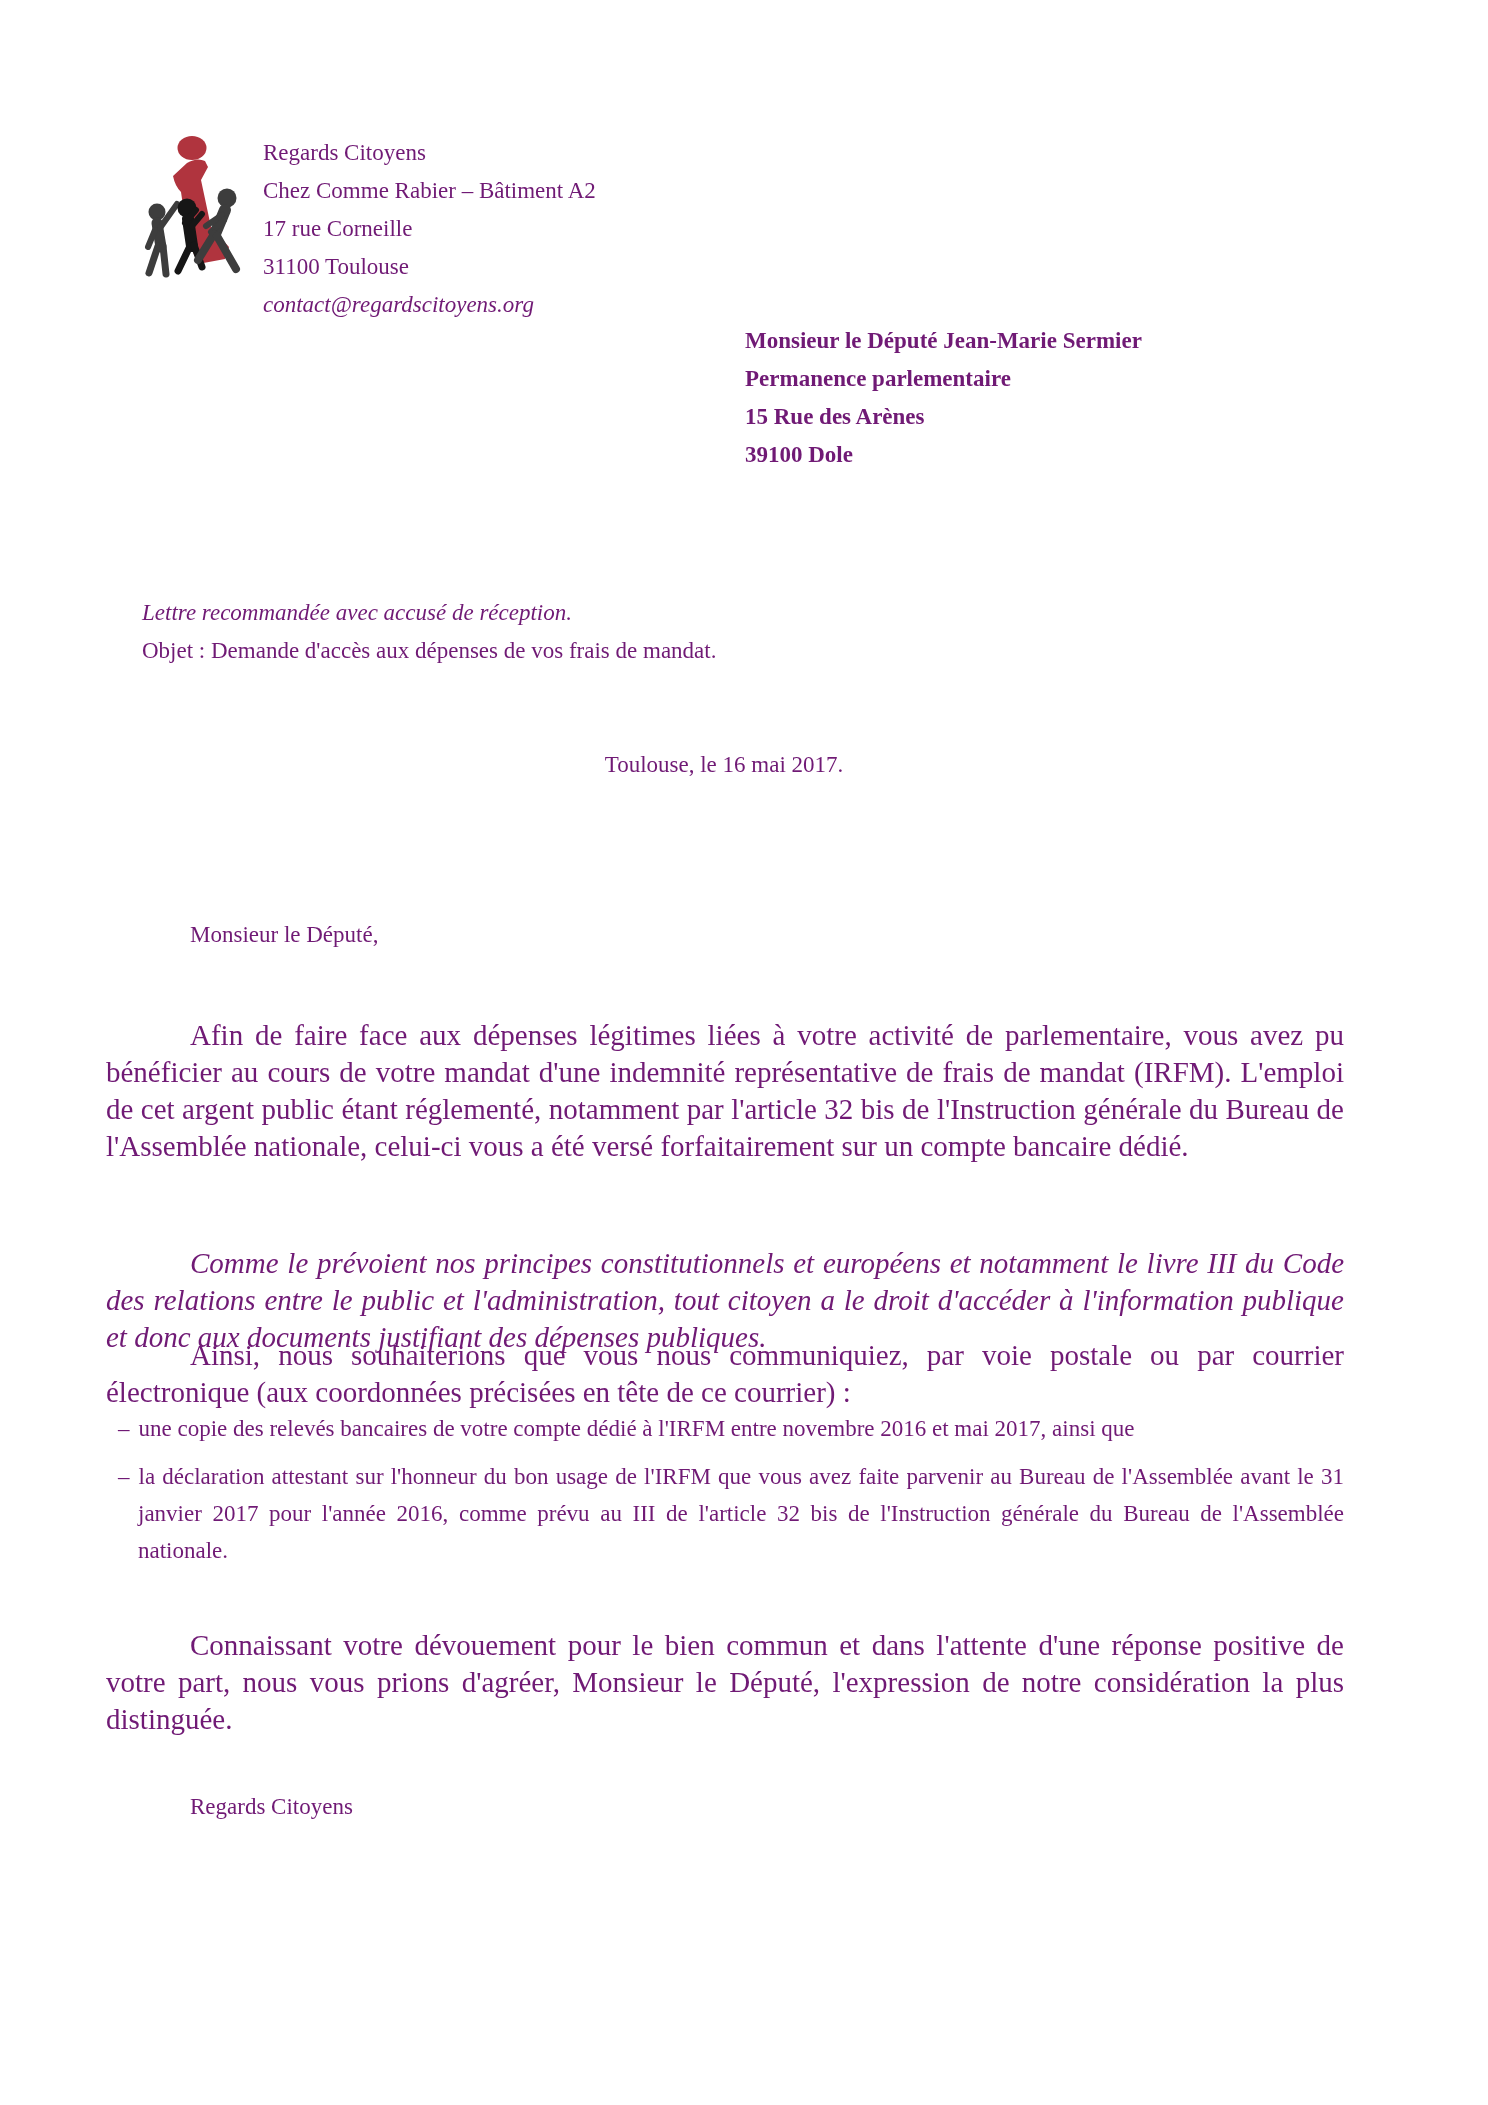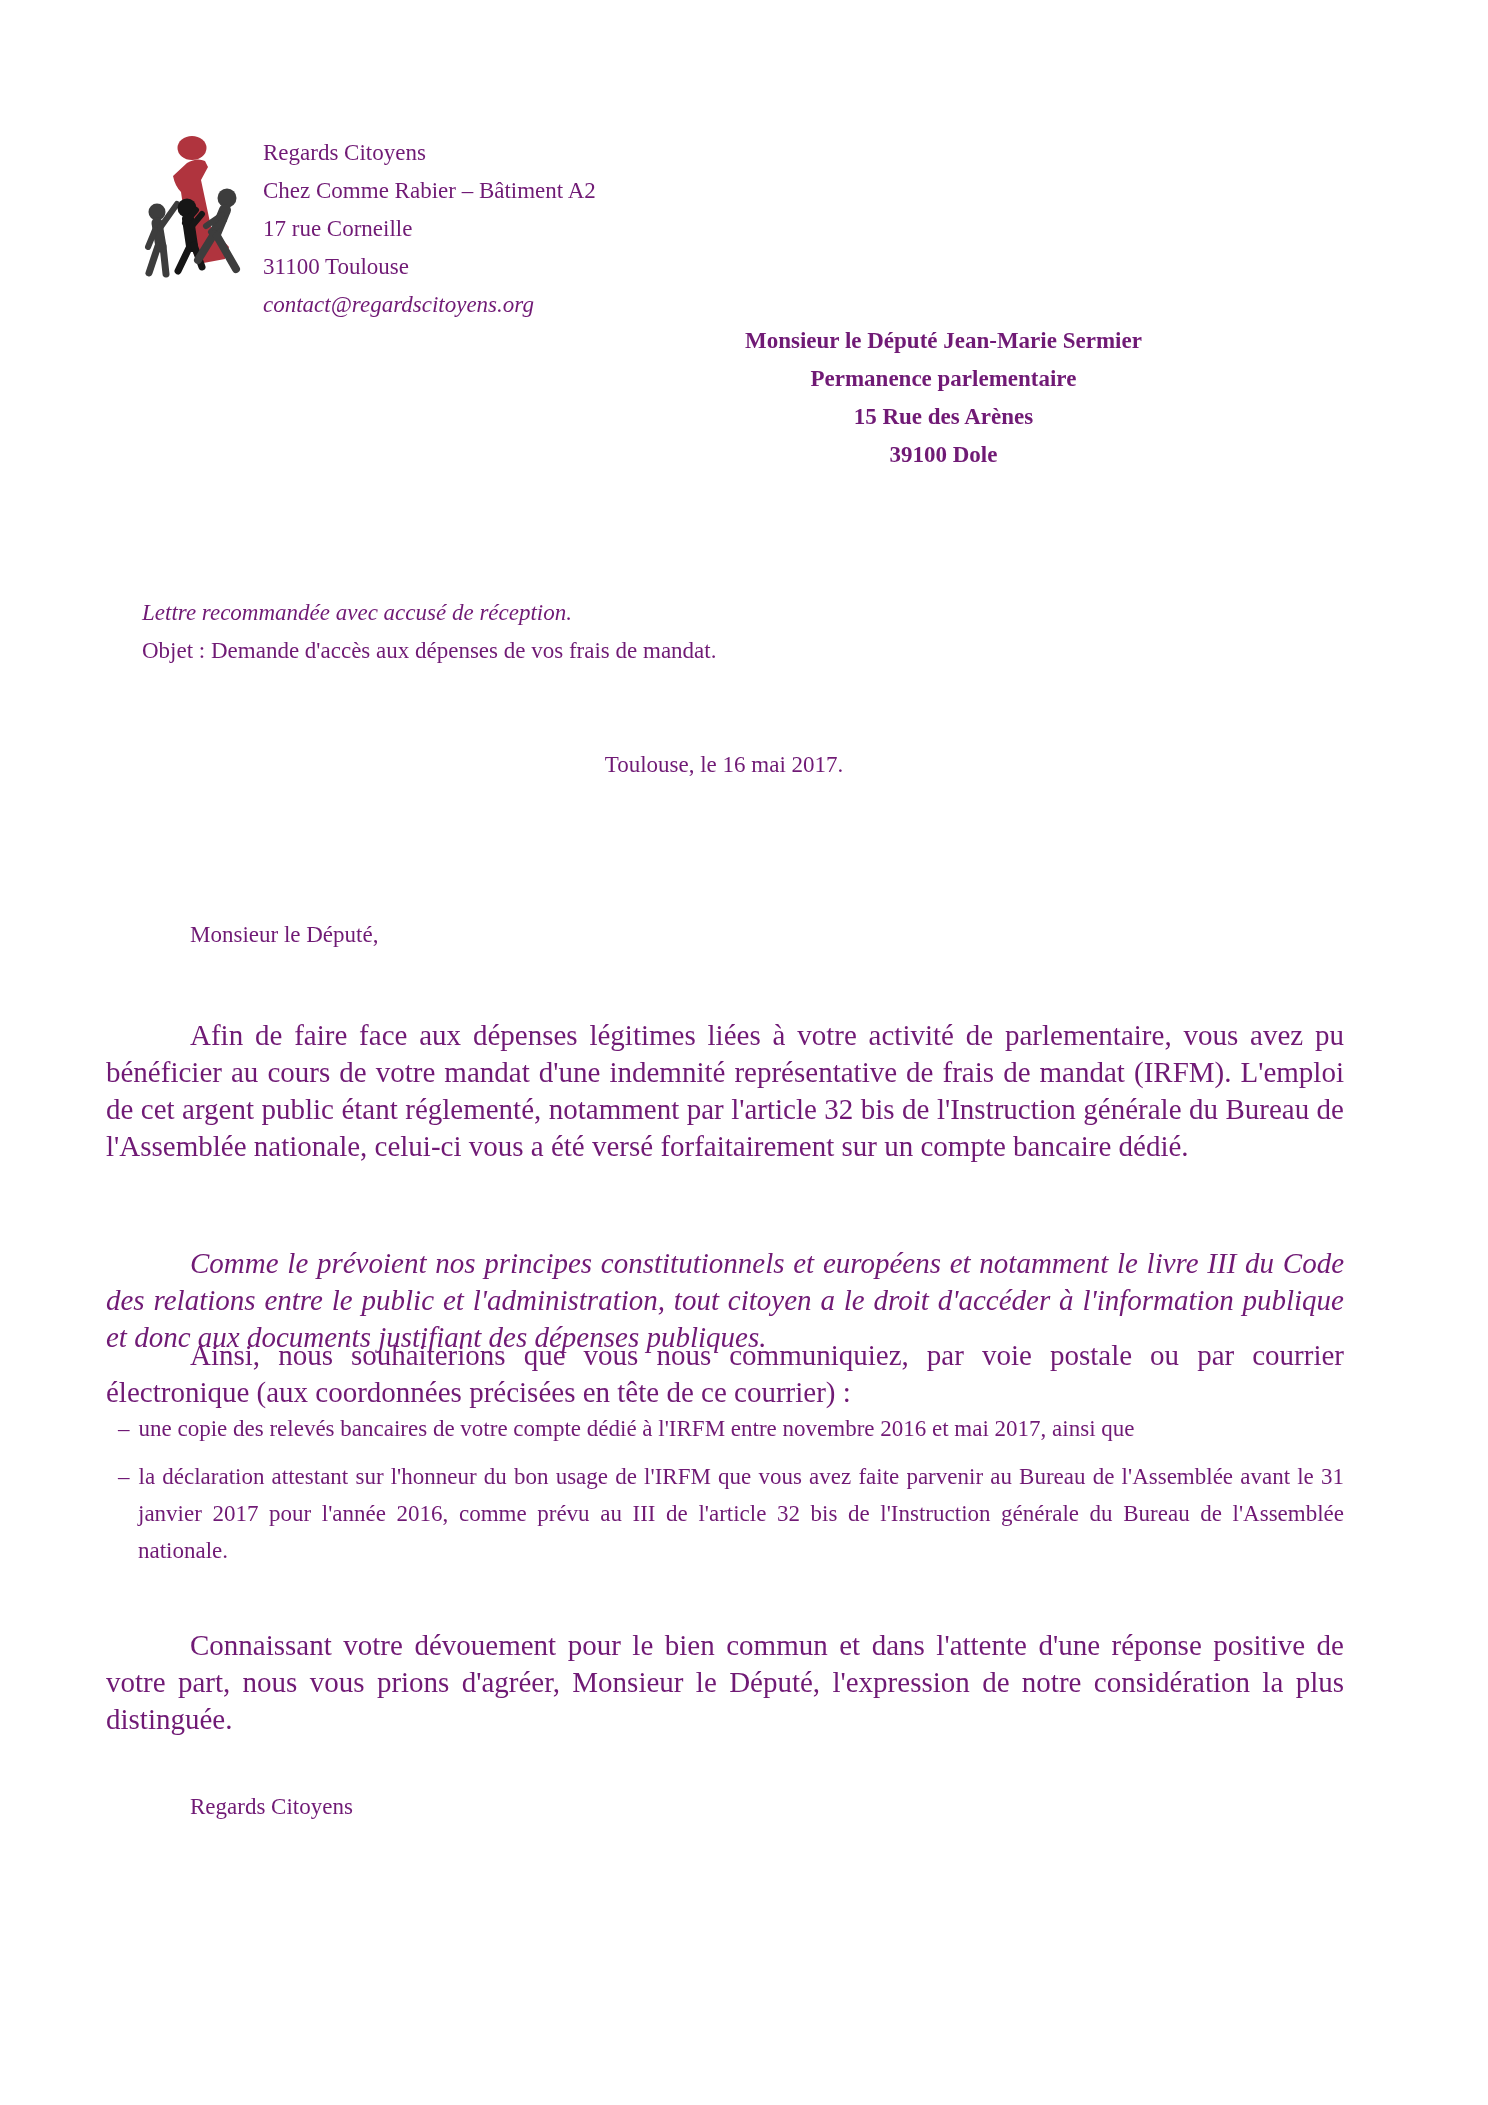--- a/index.html
+++ b/index.html
@@ -13,21 +13,21 @@
     overflow:hidden;
   }
   .abs{position:absolute;}
 
   
   .logo-wrap{left:141px;top:134px;width:110px;height:148px;}
   .sender{left:263px;top:134px;font-size:23px;line-height:38px;white-space:nowrap;}
   .sender .email{font-style:italic;}
 
   
-  .recipient{left:745px;top:322px;font-size:23px;line-height:38px;font-weight:700;white-space:nowrap;text-align:center;}
+  .recipient{left:745px;top:322px;font-size:23px;line-height:38px;font-weight:700;white-space:nowrap;}
 
   
   .notice{left:142px;top:594px;font-size:23px;line-height:38px;white-space:nowrap;}
   .notice .reg{font-style:italic;}
 
   
   .dateline{left:106px;right:146px;top:752px;font-size:23px;text-align:center;}
 
   
   .salutation{left:106px;top:922px;font-size:23px;text-indent:84px;}

